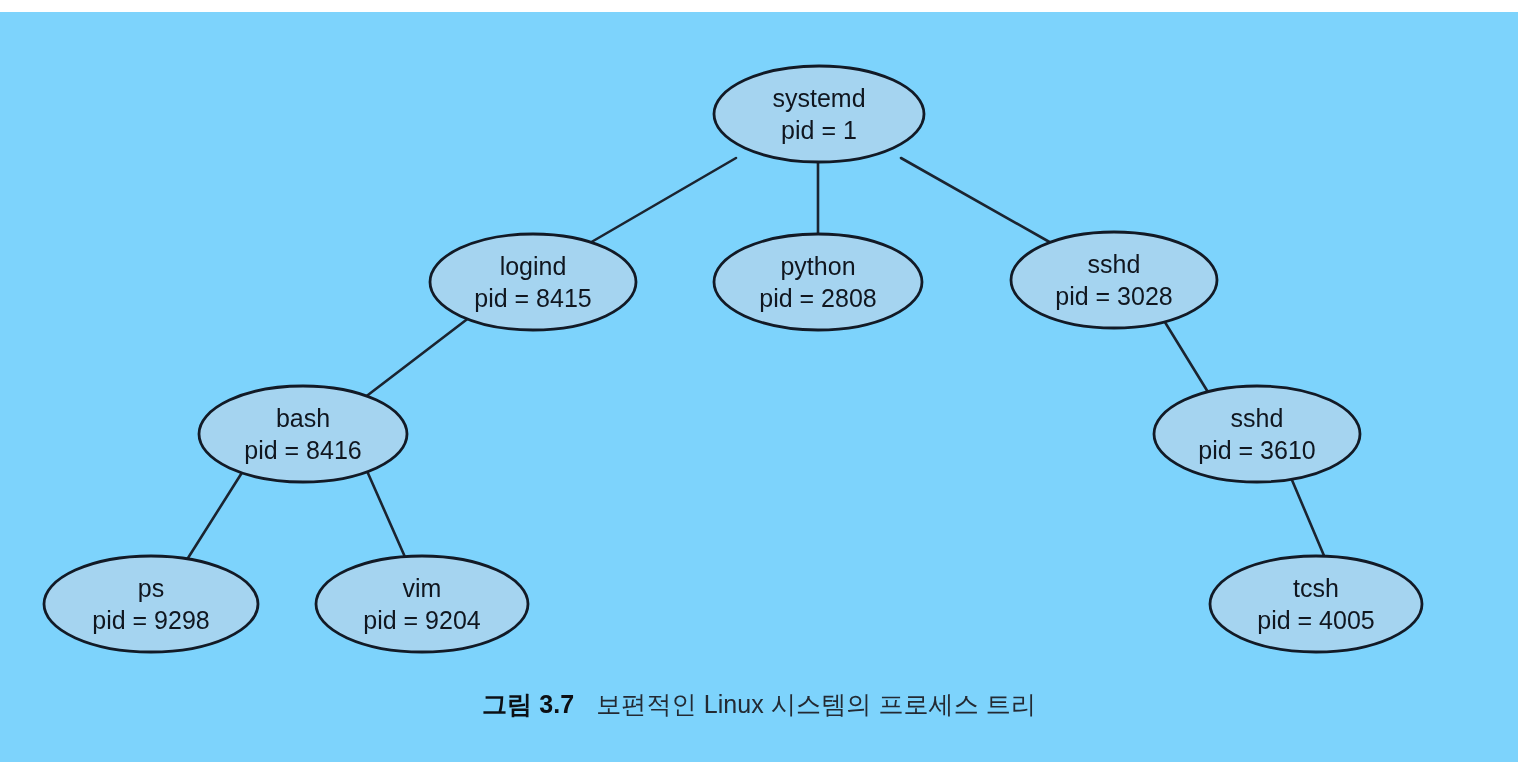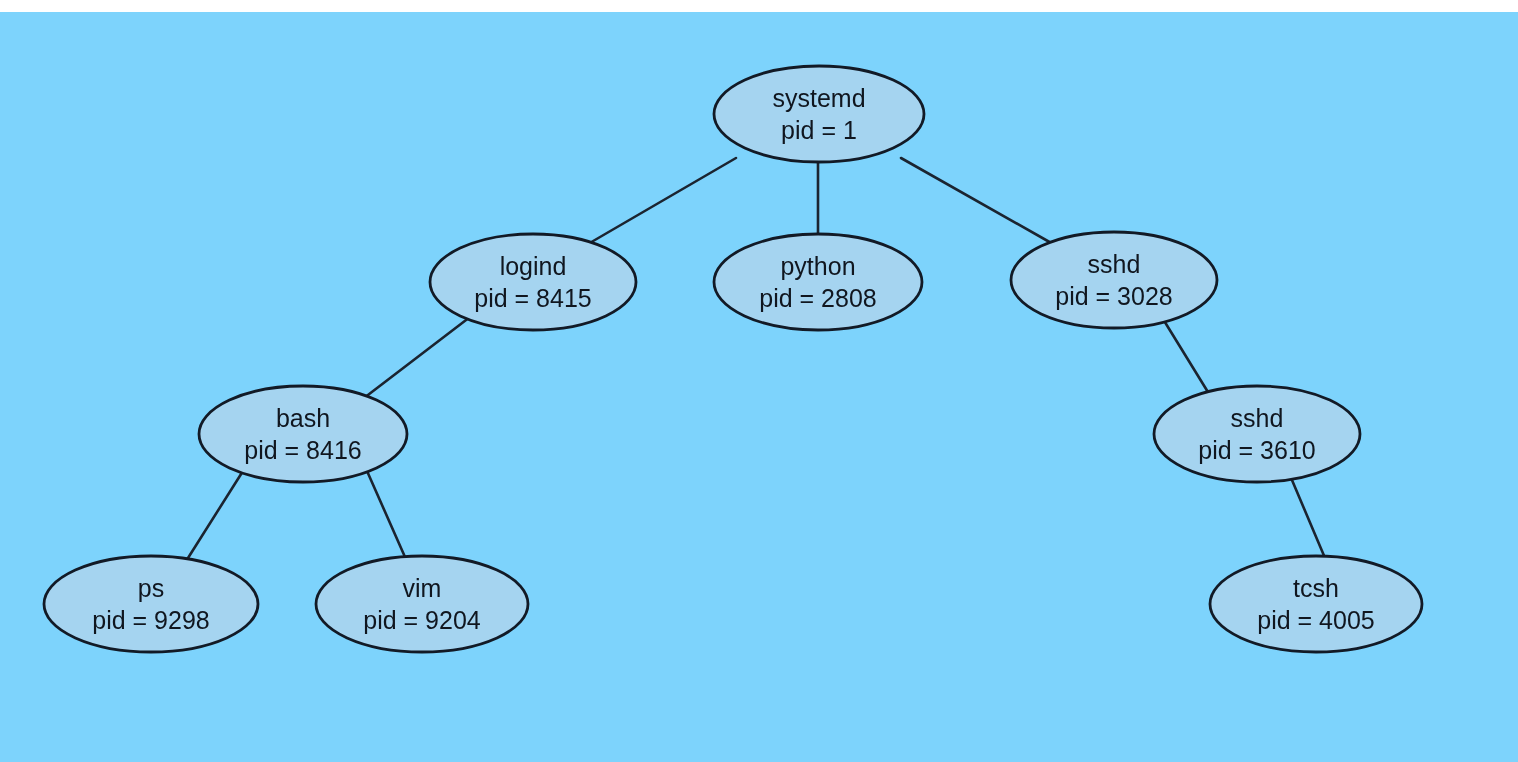--- a/index.html
+++ b/index.html
@@ -131,14 +131,17 @@
           <text class="node-pid" x="422" y="610">pid = 9204</text>
         </g>
         <g>
           <ellipse class="node-ellipse" cx="1316" cy="592" rx="106" ry="48"></ellipse>
           <text class="node-label" x="1316" y="578">tcsh</text>
           <text class="node-pid" x="1316" y="610">pid = 4005</text>
         </g>
       </g>
   </svg>
 
+  <div class="caption">
+    <span class="caption-label">그림 3.7</span><span class="caption-gap"></span><span class="caption-text">보편적인 Linux 시스템의 프로세스 트리</span>
+  </div>
 
 </div>
 
 </body></html>

